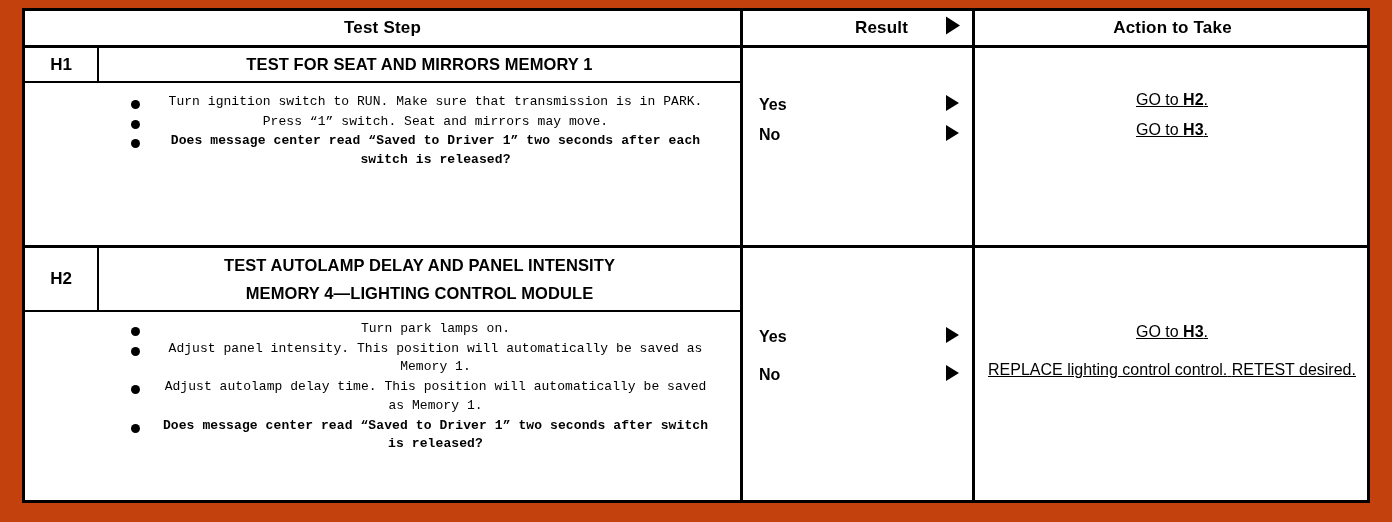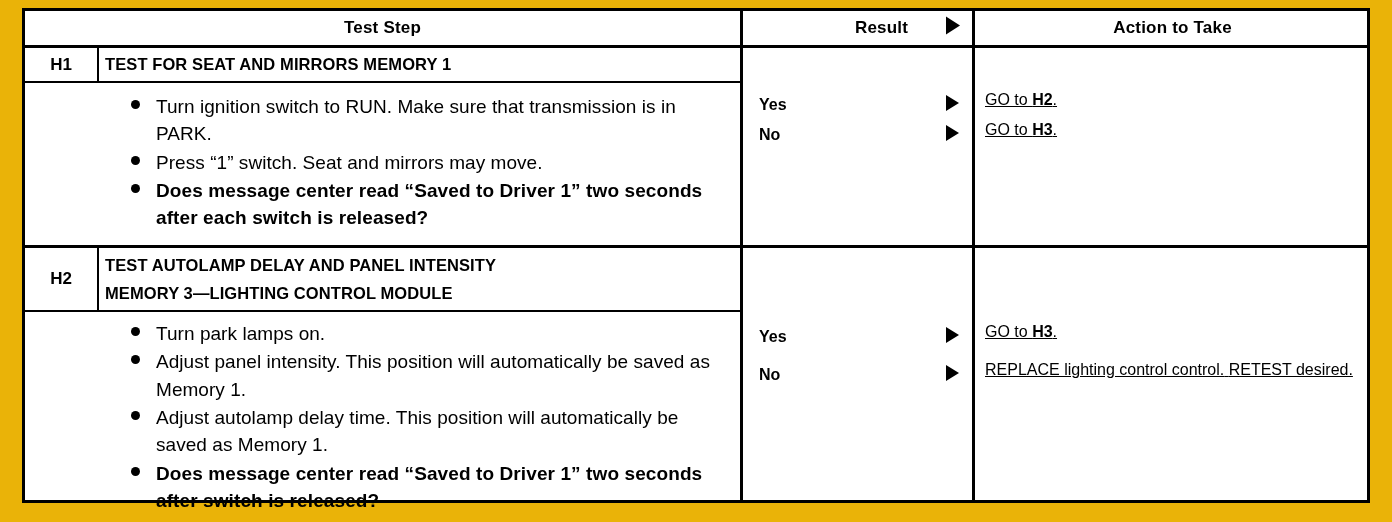--- a/index.html
+++ b/index.html
@@ -12,21 +12,22 @@
     height: 522px;
     font-family: "Liberation Sans", sans-serif;
     color: #000000;
     overflow: hidden;
   }
 
   #sheet {
     position: relative;
     width: 1392px;
     height: 522px;
-    background: #eab308;
+    background: #c2410c;
+    text-align: center;
   }
 
   
   .table-frame {
     position: absolute;
     left: 22px;
     top: 8px;
     width: 1348px;
     height: 495px;
     border: 3px solid #000;
@@ -195,24 +196,25 @@
     padding: 0;
     list-style: none;
   }
   .block-h1 .bullets { top: 45px; }
   .block-h2 .bullets { top: 72px; }
 
   .bullets li {
     position: relative;
     padding-left: 131px;
     padding-right: 25px;
-    font-size: 19px;
+    font-size: 13px;
     line-height: 1.44;
     margin-bottom: 1px;
     letter-spacing: 0.05px;
+    font-family: Liberation Mono, monospace;
   }
   .bullets li .dot {
     position: absolute;
     left: 106px;
     top: 7px;
     width: 9px;
     height: 9px;
     background: #000;
     border-radius: 50%;
   }
@@ -358,21 +360,21 @@
 
       <div class="hrule" style="top:234px;"></div>
 
       <div class="block block-h2">
 
         <div class="step-col">
           <div class="step-title-row">
             <div class="step-id">H2</div>
             <div class="step-title">
               <span class="tline">TEST AUTOLAMP DELAY AND PANEL INTENSITY</span>
-              <span class="tline">MEMORY 3—LIGHTING CONTROL MODULE</span>
+              <span class="tline">MEMORY 4—LIGHTING CONTROL MODULE</span>
             </div>
           </div>
           <div class="title-underline"></div>
 
           <ul class="bullets">
             <li>
               <span class="dot"></span>
               <span class="btext">Turn park lamps on.</span>
             </li>
             <li>

